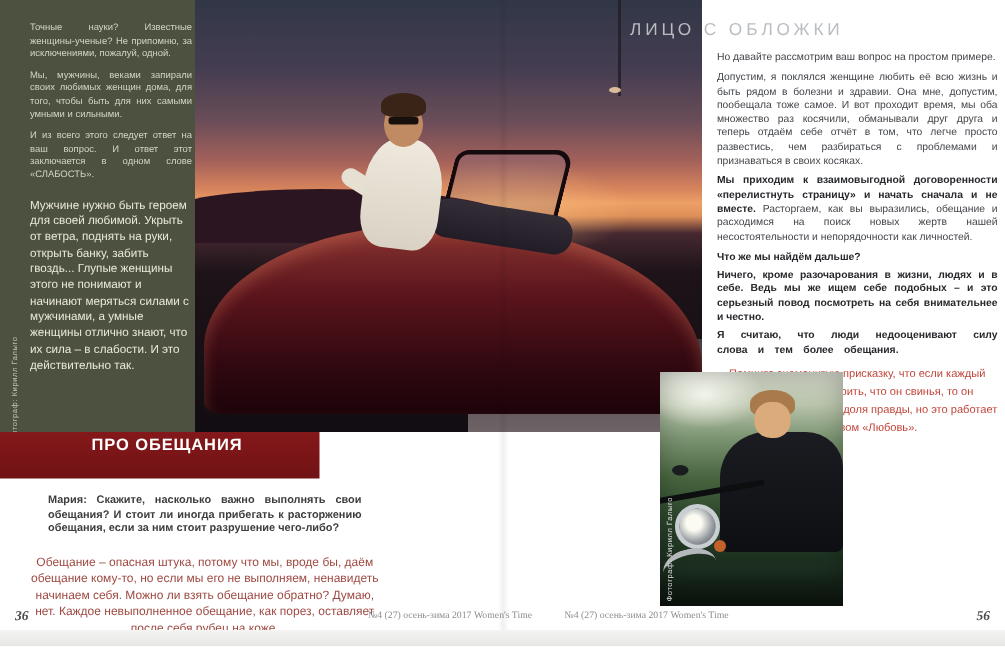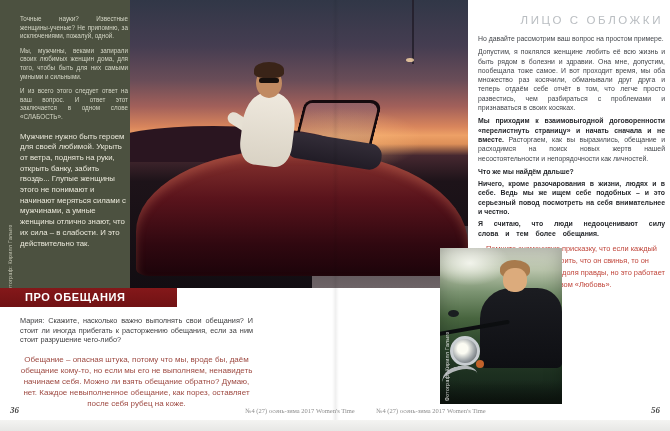--- a/index.html
+++ b/index.html
@@ -85,39 +85,40 @@
     position:absolute; left:156px; top:138px; width:96px; height:26px;
     background:linear-gradient(#332d38,#211c26); border-radius:12px;
     transform:rotate(9deg);
   }
   .car-photo .man-arm{
     position:absolute; left:96px; top:118px; width:34px; height:12px;
     background:#e6e0d3; border-radius:8px; transform:rotate(32deg);
   }
   
   .banner{
-    position:absolute; left:0; top:288px; width:177px; height:19px;
+    position:absolute; left:0; top:288px; width:177px; height:31px;
     background:linear-gradient(#84181a,#701214);
+    padding-left:36px;
   }
   .banner span{
     display:block; padding-left:25px; line-height:19px; color:#ffffff;
     font-size:11px; font-weight:bold; letter-spacing:.6px;
   }
   
   .interview{position:absolute; left:20px; top:316px; width:233px;}
   .question{
-    margin:0; font-size:7.3px; line-height:9.6px; font-weight:normal; color:#3d3d3f;
+    margin:12px; font-size:7.3px; line-height:9.6px; font-weight:bold; color:#3d3d3f;
     text-align:justify;
   }
   .answer{
     margin:9px 0 0 0; font-size:8px; line-height:11px; color:#9e4a42; text-align:center;
   }
   
   .rp-header{
-    position:absolute; left:420px; top:14px; width:243px; text-align:right;
+    position:absolute; left:420px; top:14px; width:243px; text-align:left;
     font-size:11.5px; letter-spacing:2.6px; color:#b9bdc1; font-weight:400;
   }
   .rp-col{position:absolute; left:478px; top:34px; width:187px;}
   .rp-col p{
     margin:0 0 4px 0; font-size:6.9px; line-height:9.3px; color:#43464b; text-align:justify;
   }
   .rp-col p.b{font-weight:bold; color:#26282c; margin-bottom:3px;}
   .rp-col p .lead{font-weight:bold; color:#26282c;}
   .rp-col p.spread-just{word-spacing:5px; text-align:justify;}
   .red-quote{

